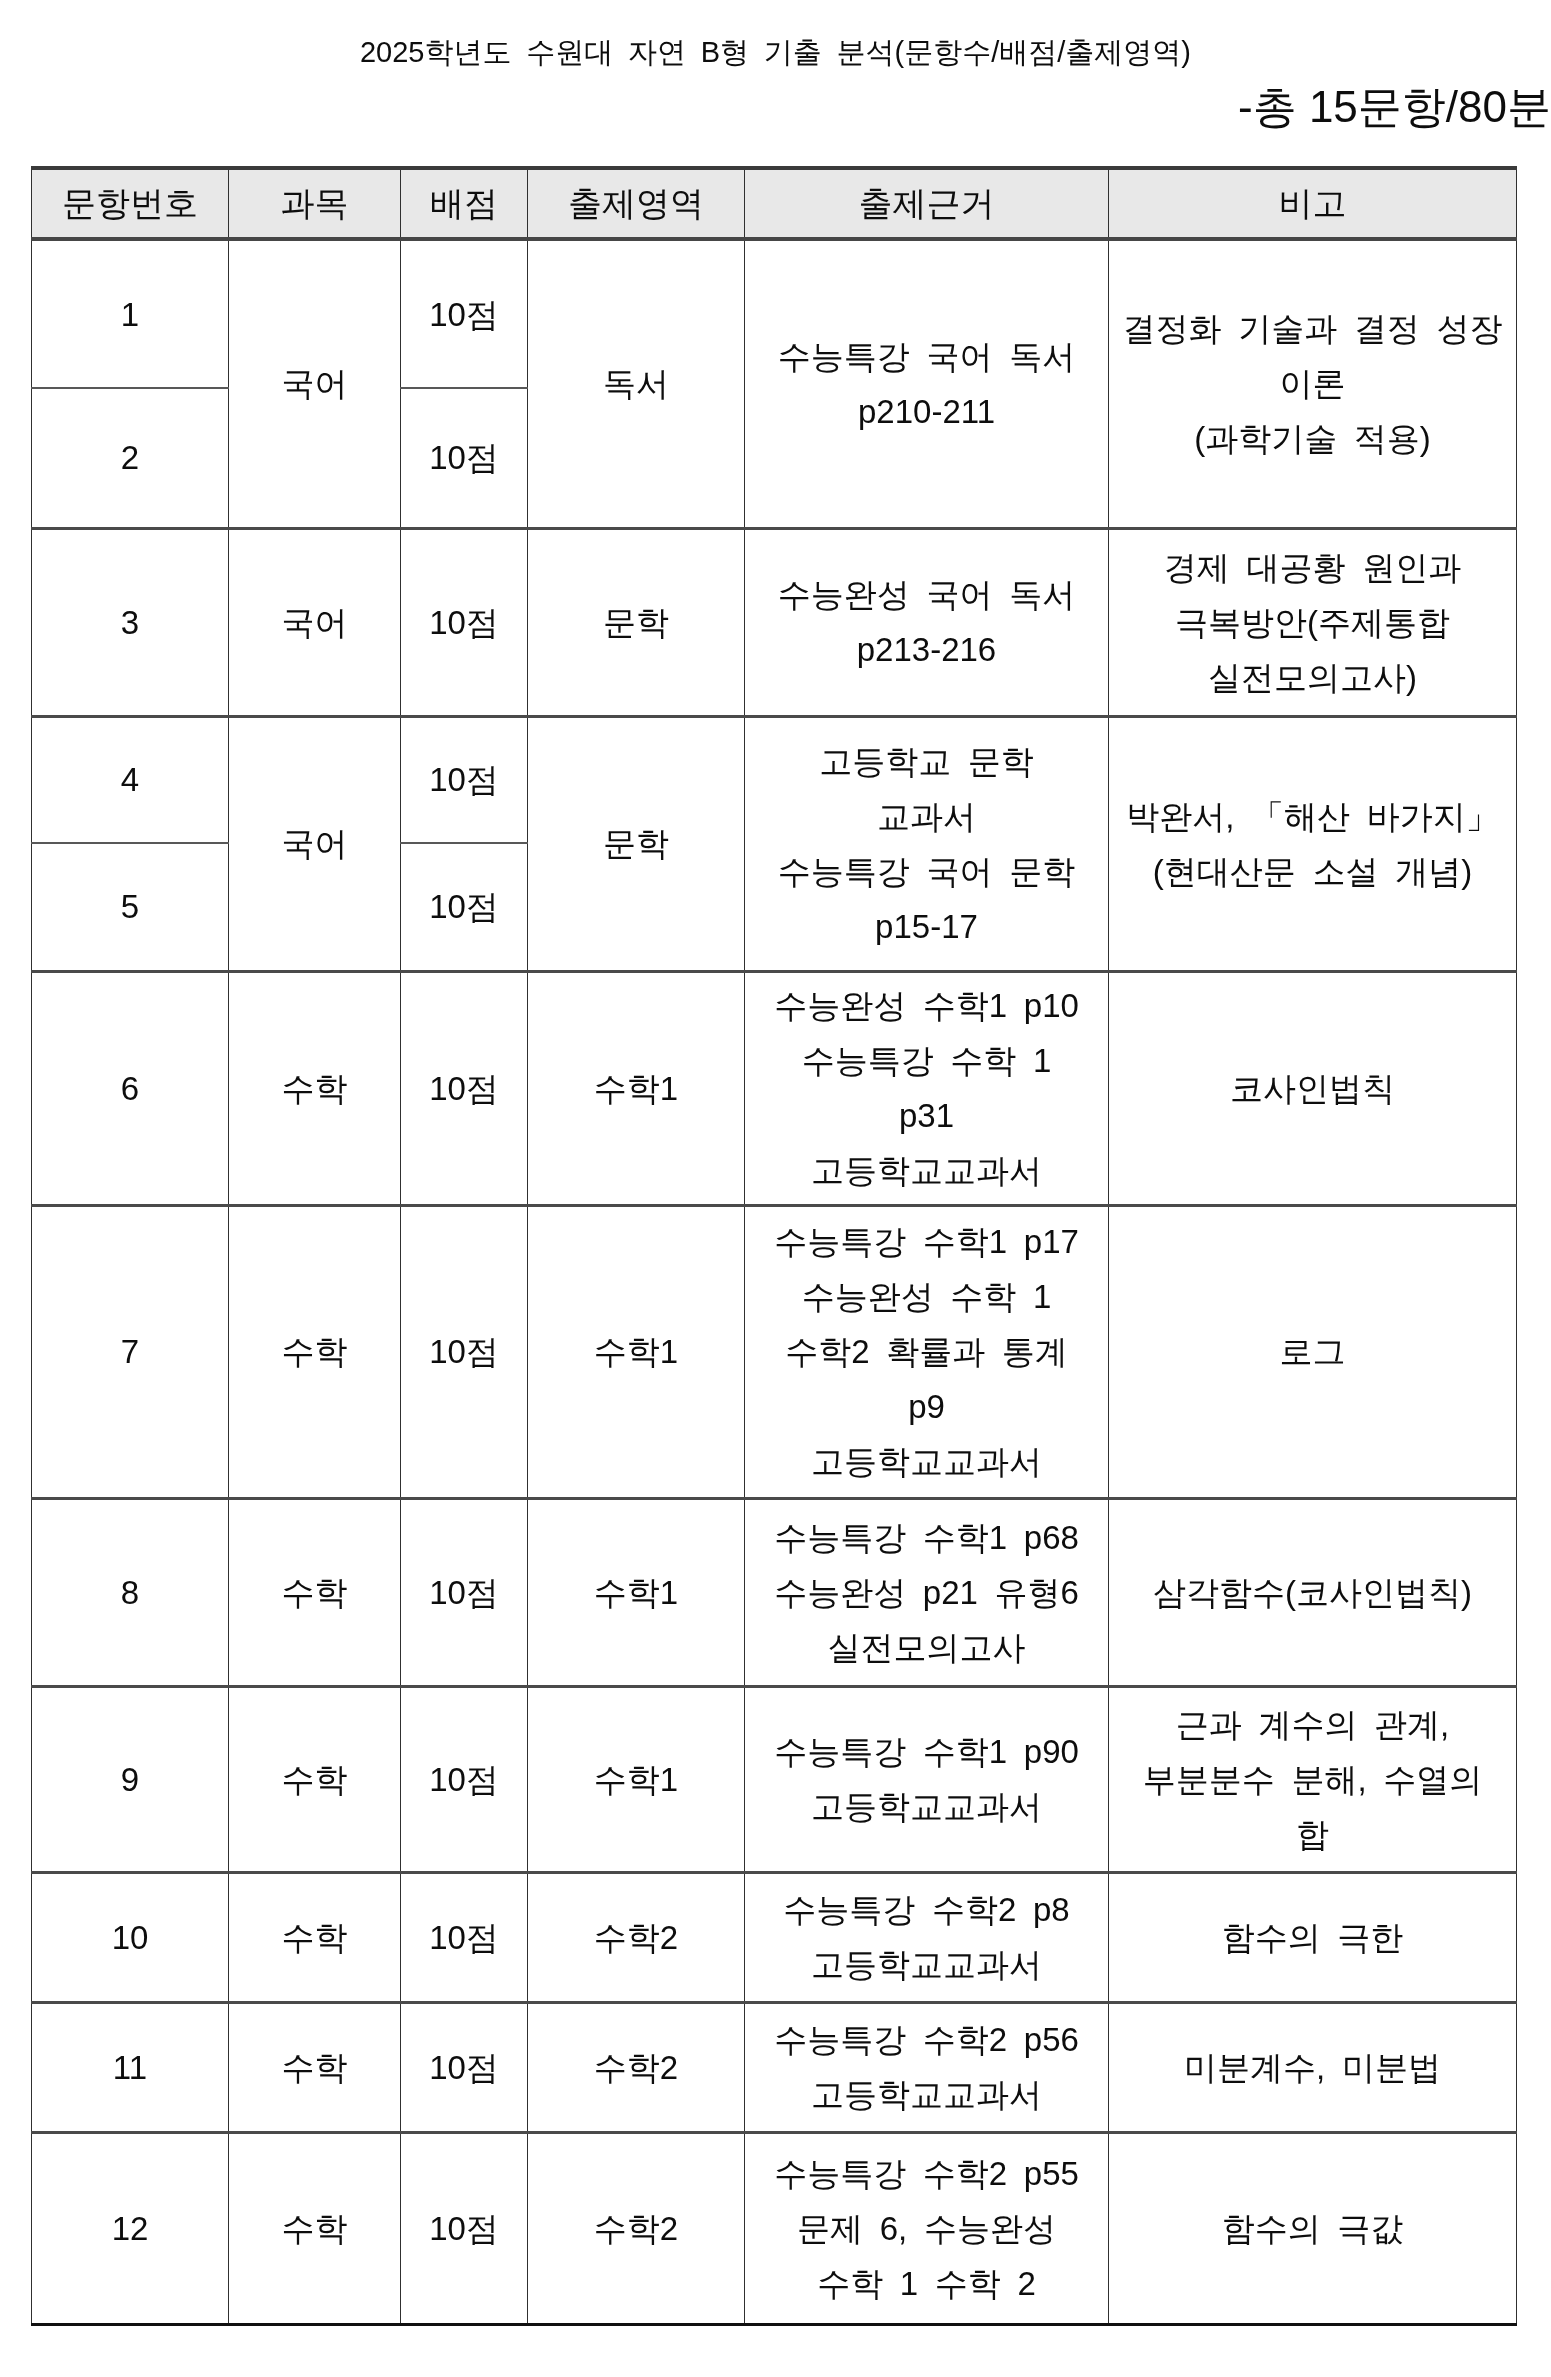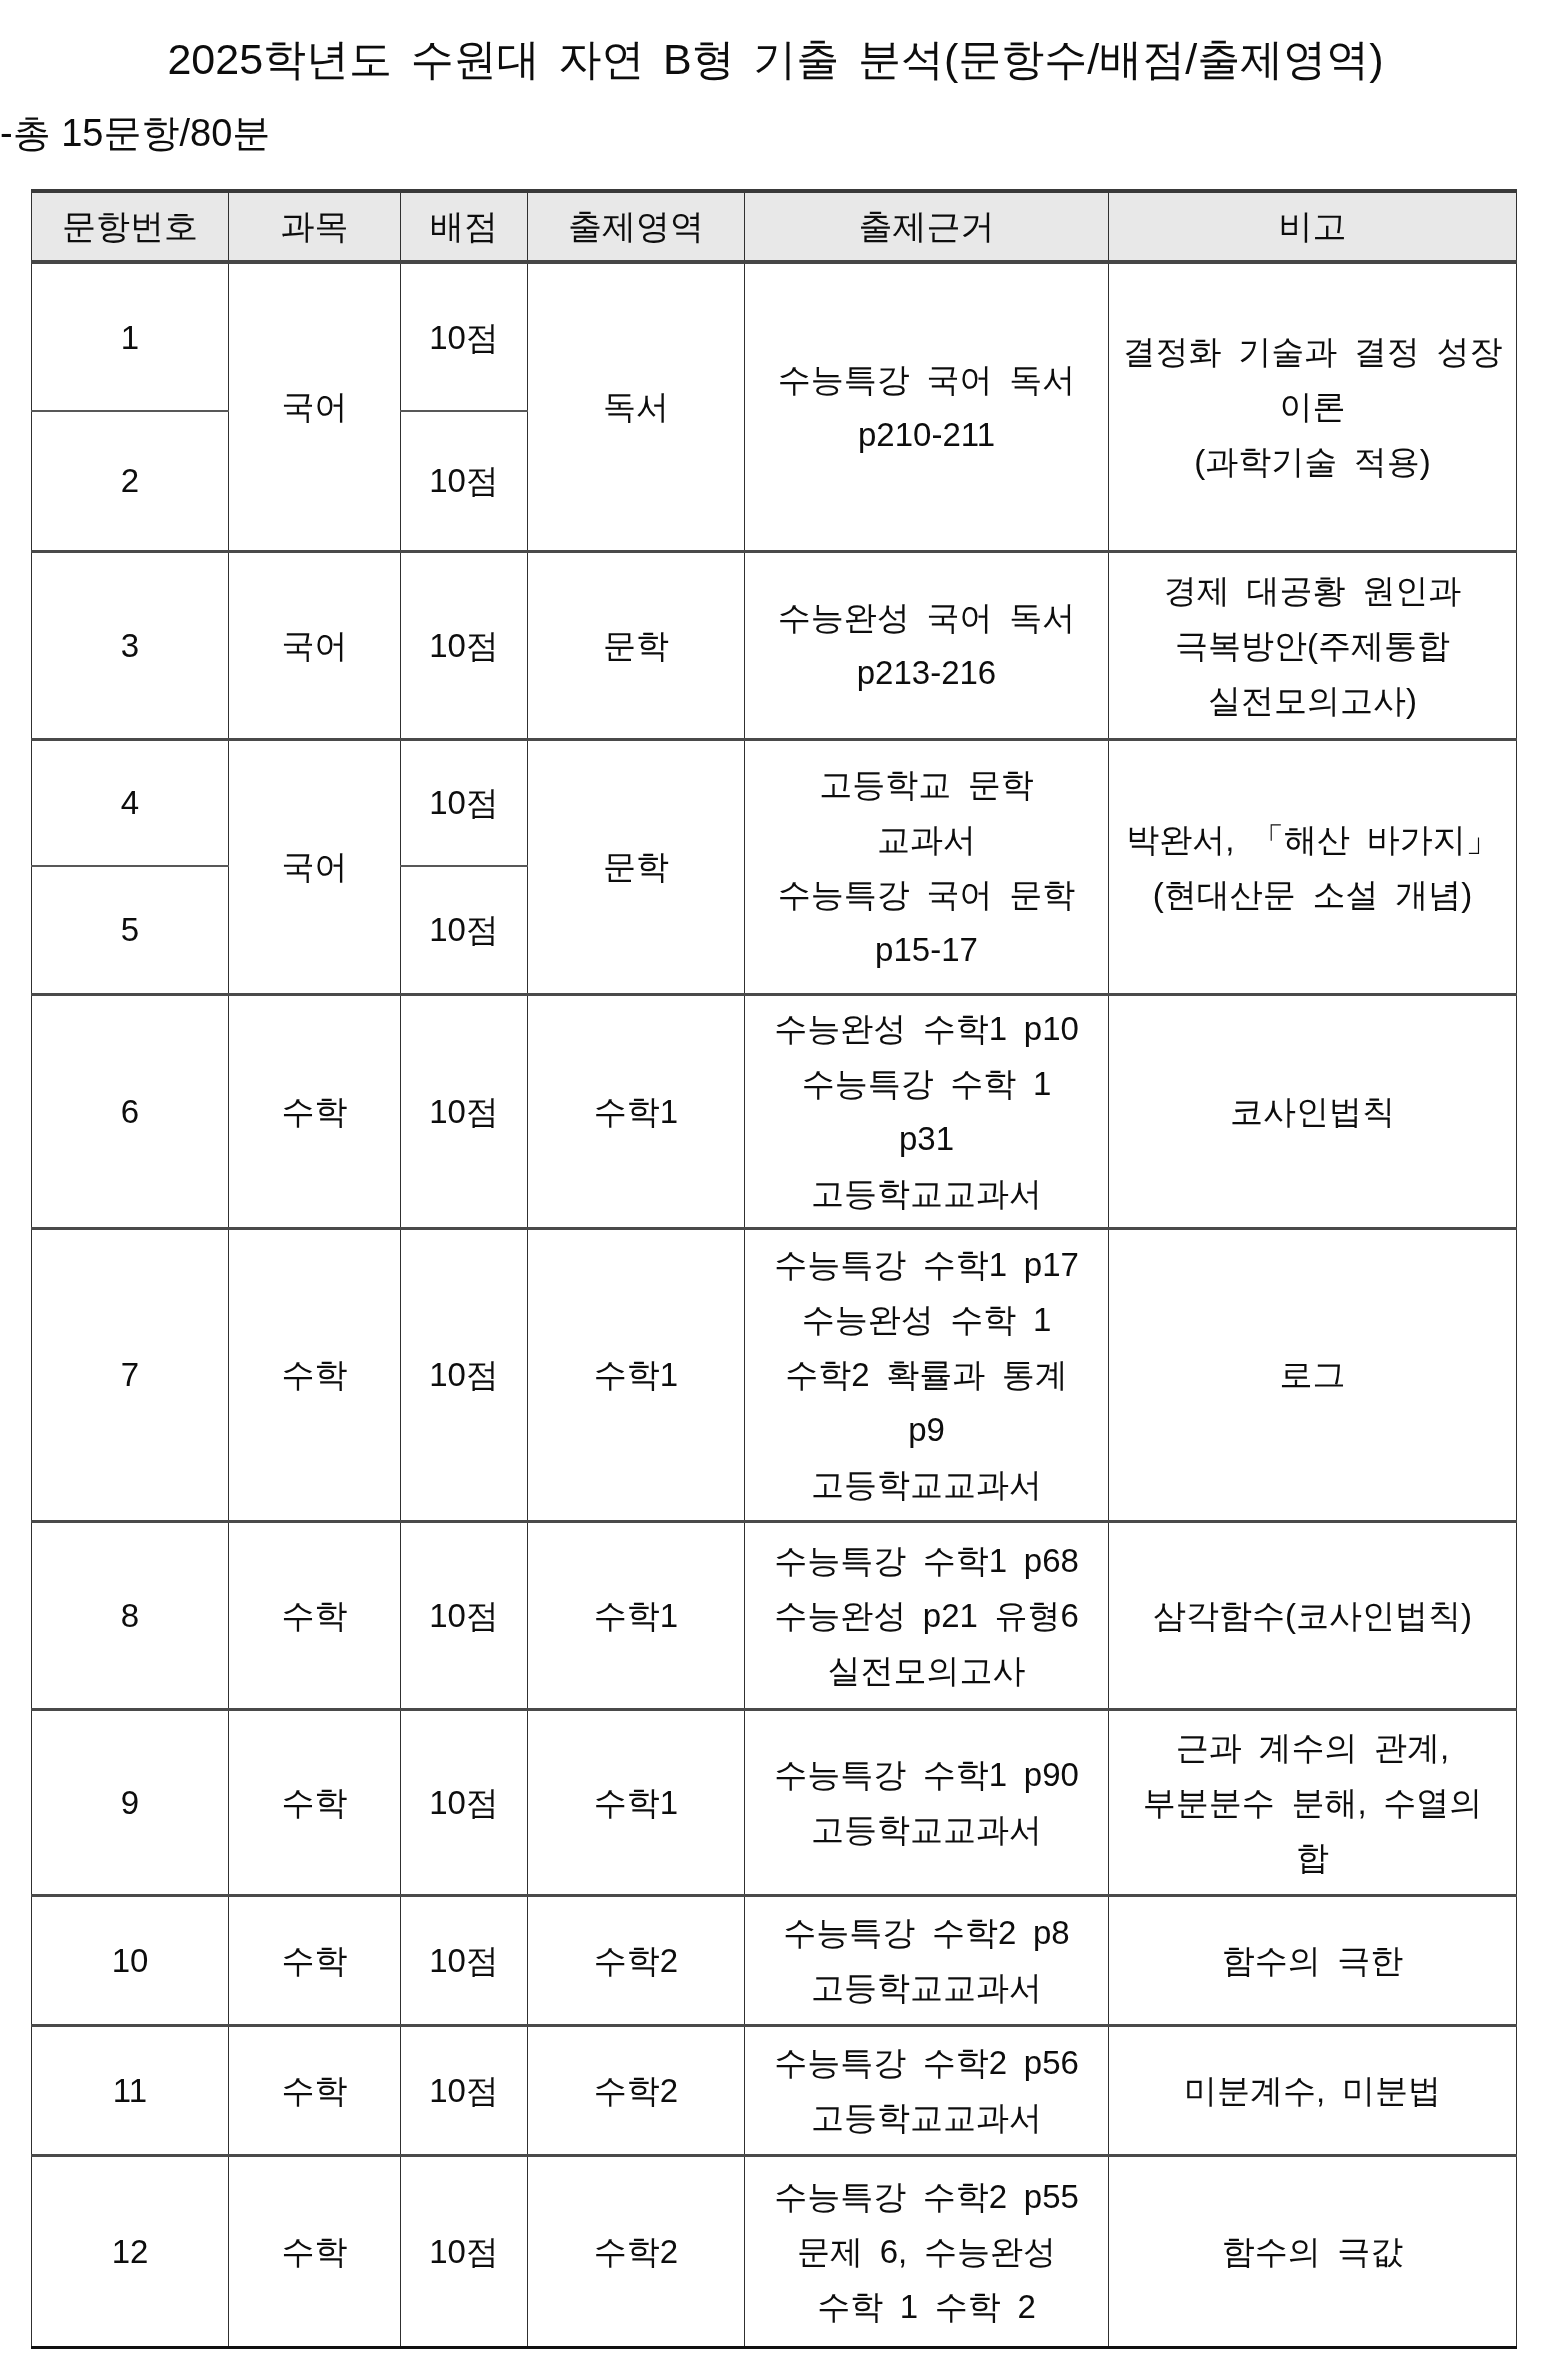--- a/index.html
+++ b/index.html
@@ -9,30 +9,30 @@
     height: 2377px;
     font-family: "Liberation Sans", "DejaVu Sans", sans-serif;
     color: #0d0d0d;
     overflow: hidden;
   }
   .page { width: 1551px; height: 2377px; background: #ffffff; }
 
   .title {
     padding-top: 38px;
     text-align: center;
-    font-size: 43px;
+    font-size: 29px;
     line-height: 1.0;
     letter-spacing: 0px;
     word-spacing: 6.7px;
     white-space: nowrap;
   }
   .subtitle {
-    margin-top: 33px;
-    text-align: left;
-    font-size: 38px;
+    margin-top: 18px;
+    text-align: right;
+    font-size: 44px;
     line-height: 1.0;
   }
 
   table.exam {
     margin: 37px 0 16px 31px;
     width: 1485px;
     table-layout: fixed;
     border-collapse: collapse;
     border-top: 4.2px solid #3a3a3a;
     border-bottom: 3.3px solid #101010;

